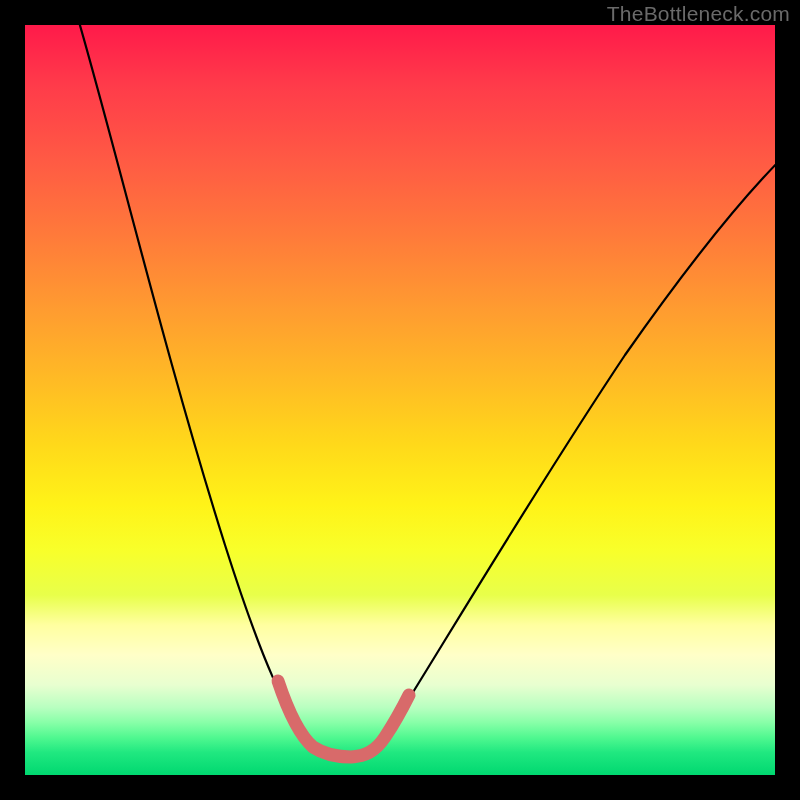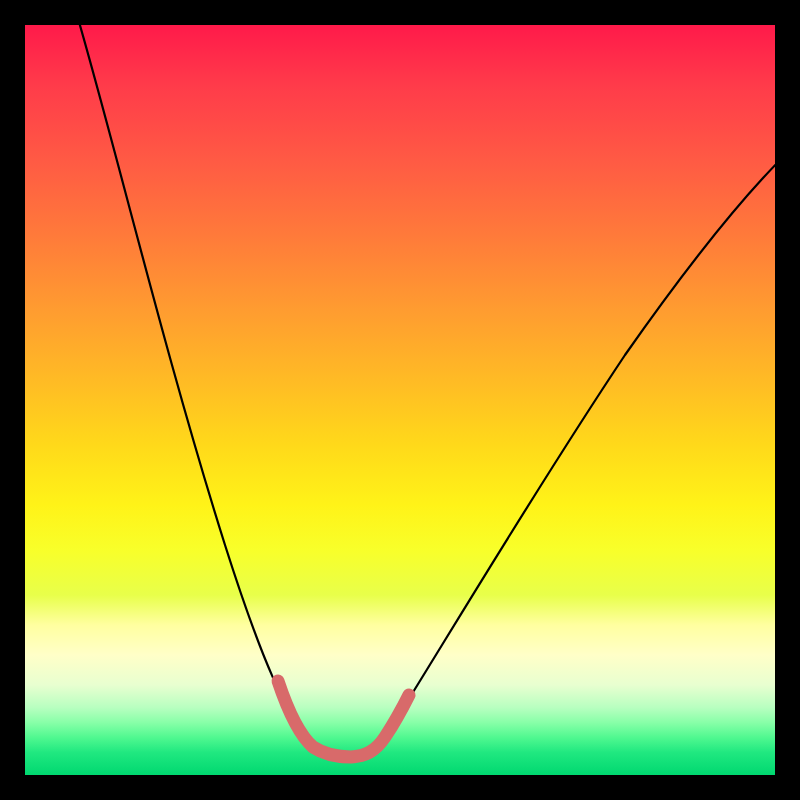--- a/index.html
+++ b/index.html
@@ -66,20 +66,21 @@
     left: 0; top: 0;
     width: 100%;
     height: 100%;
     z-index: 30;
   }
 </style>
 </head>
 <body>
 
 <div class="frame">
+  <div class="watermark">TheBottleneck.com</div>
 
   <div class="plot">
     <div class="gradient"></div>
 
     <svg class="curve" viewBox="0 0 750 750" preserveAspectRatio="none">
       <path d="M 52 -10
            C 90 120, 140 330, 200 520
            C 235 630, 262 695, 290 720
            C 300 729, 312 731, 325 731
            C 340 731, 350 727, 360 712

